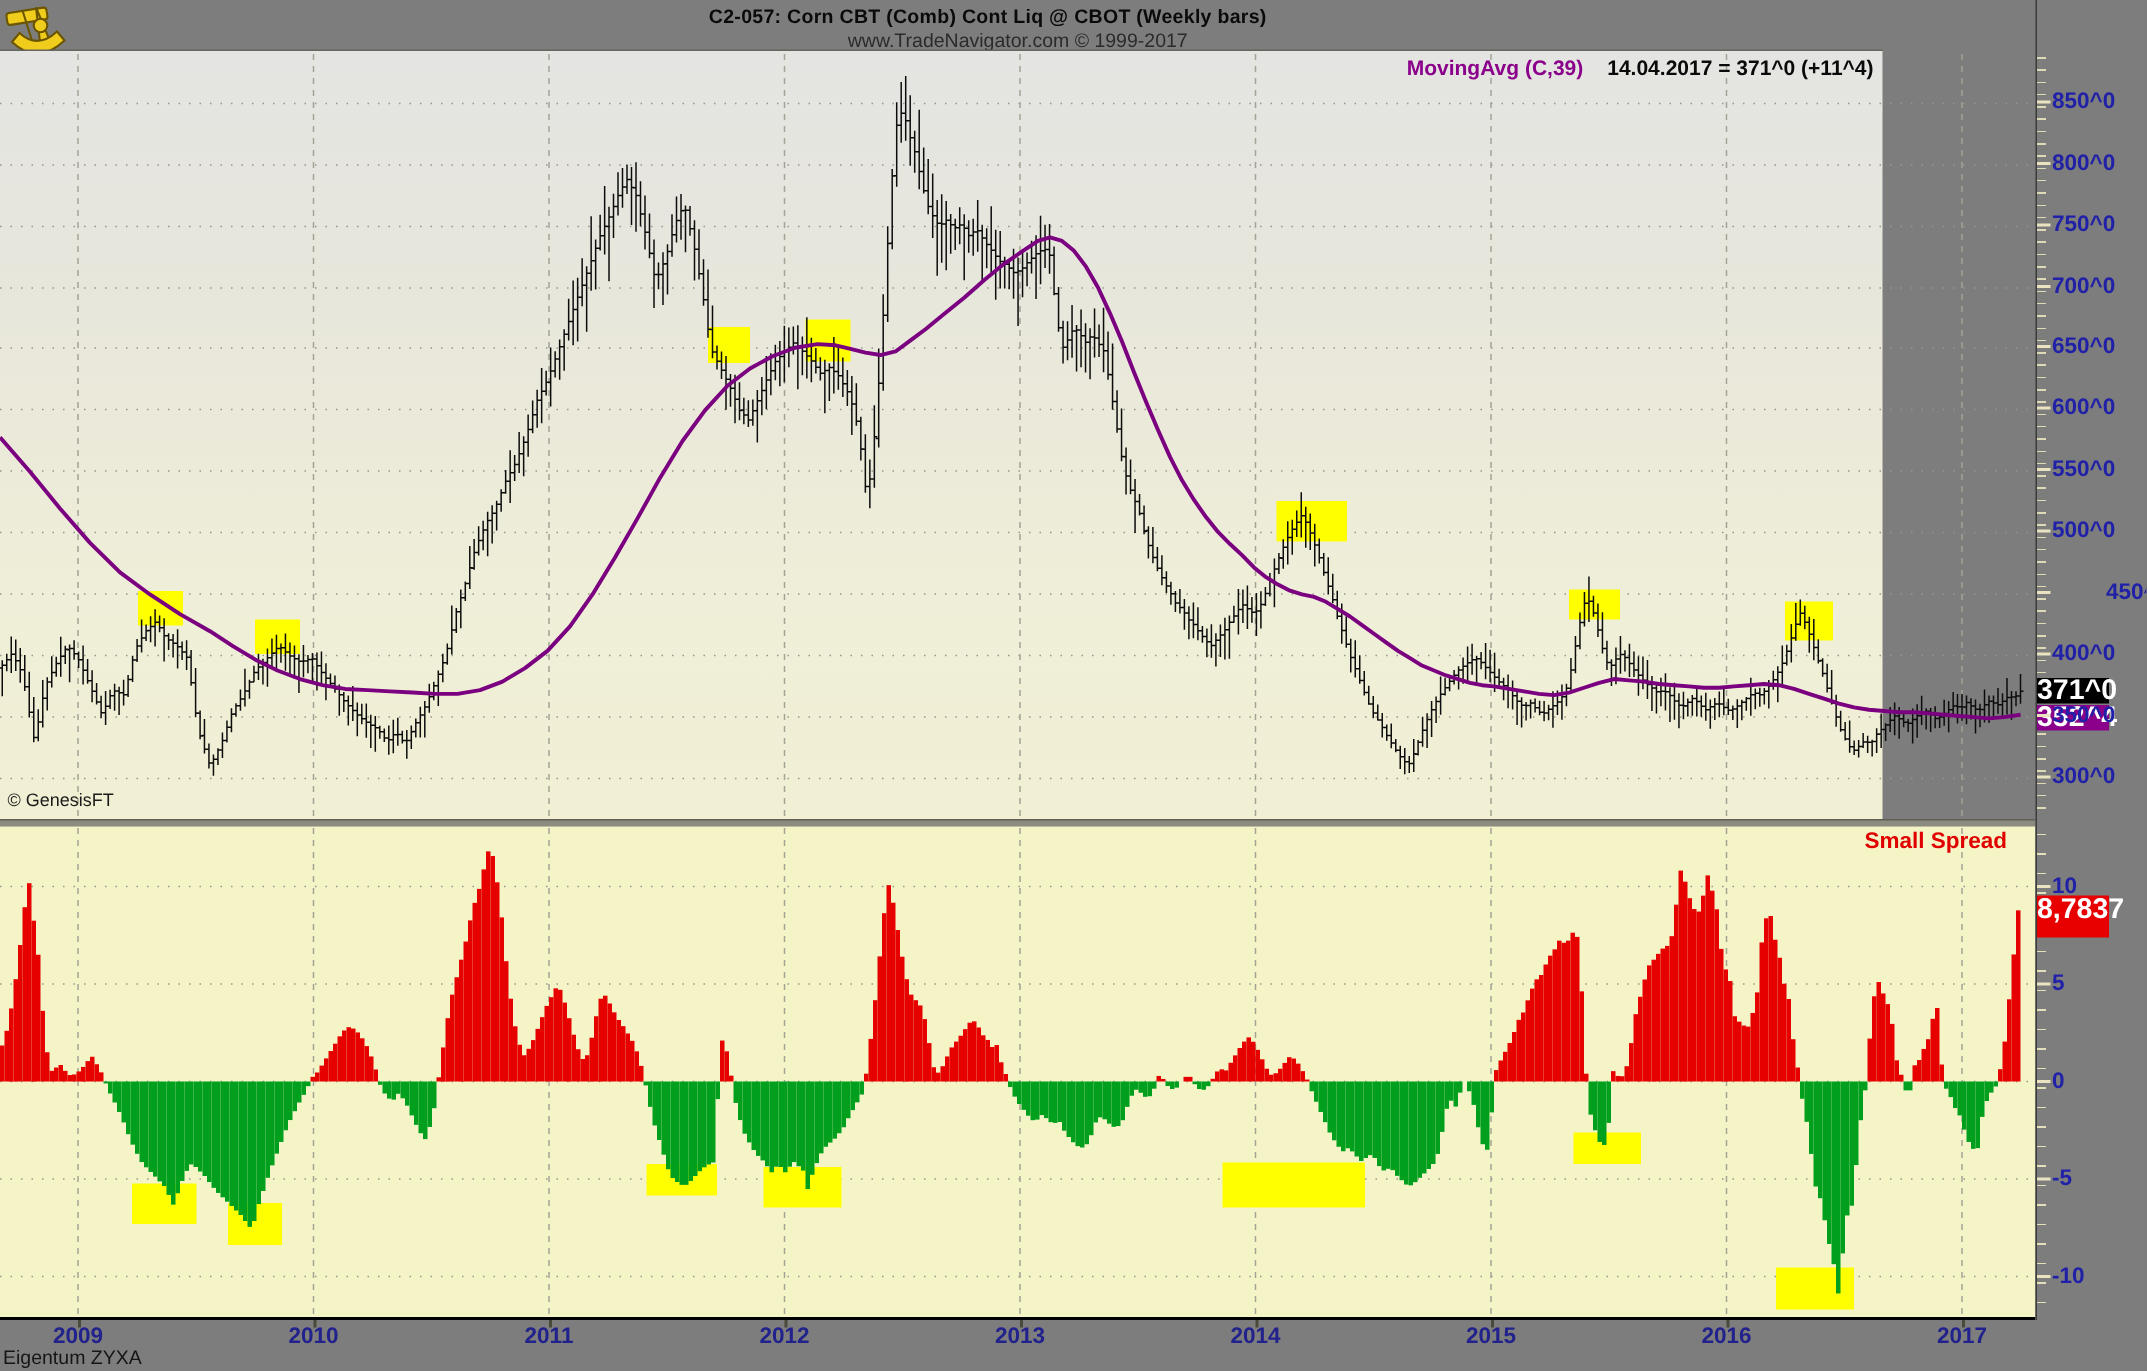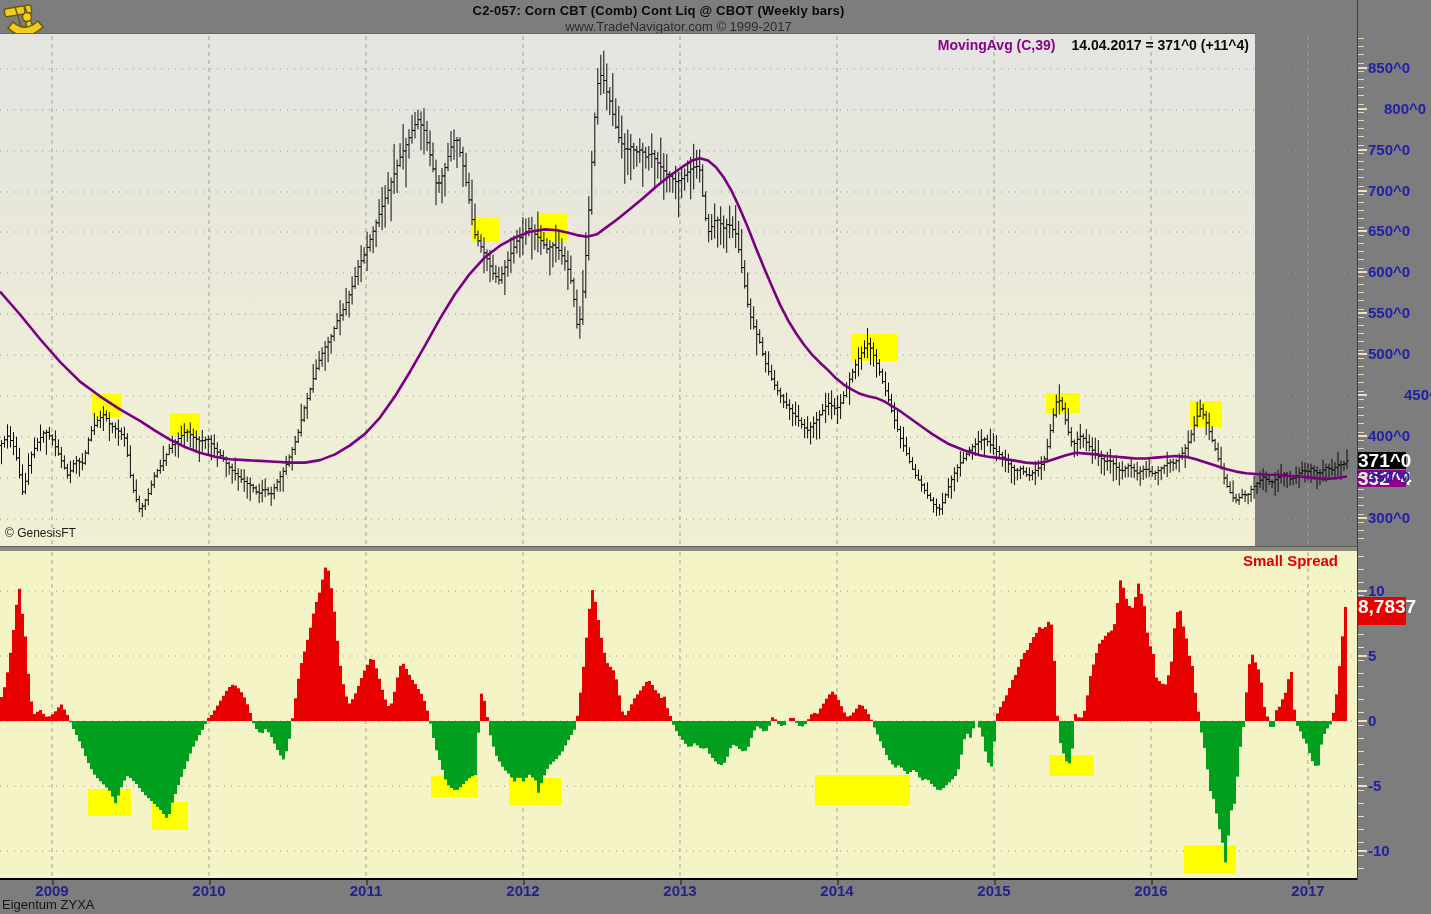--- a/index.html
+++ b/index.html
@@ -580,21 +580,21 @@
   </div>
 
   <div id="axis">
     <div class="comb up"></div>
     <div class="comb dn"></div>
     <div class="tag" id="tag-last" style="top: 452px; background: rgb(0, 0, 0);">371^0</div>
     <div class="tag" id="tag-ma" style="top: 470px; background: rgb(139, 0, 139);">352^4</div>
     <div class="tag" id="tag-spread" style="top: 597px; background: rgb(232, 0, 0); height: 28px; line-height: 19px;">8,7837</div>
   <div class="axlab" style="top: 59px;">850^0</div>
       <div class="majortick" style="top: 67px;"></div>
-      <div class="axlab" style="top: 100px; margin-left: 16px;">800^0</div>
+      <div class="axlab" style="top: 100px;">800^0</div>
       <div class="majortick" style="top: 108px;"></div>
       <div class="axlab" style="top: 141px;">750^0</div>
       <div class="majortick" style="top: 149px;"></div>
       <div class="axlab" style="top: 182px;">700^0</div>
       <div class="majortick" style="top: 190px;"></div>
       <div class="axlab" style="top: 222px;">650^0</div>
       <div class="majortick" style="top: 230px;"></div>
       <div class="axlab" style="top: 263px;">600^0</div>
       <div class="majortick" style="top: 271px;"></div>
       <div class="axlab" style="top: 304px;">550^0</div>

